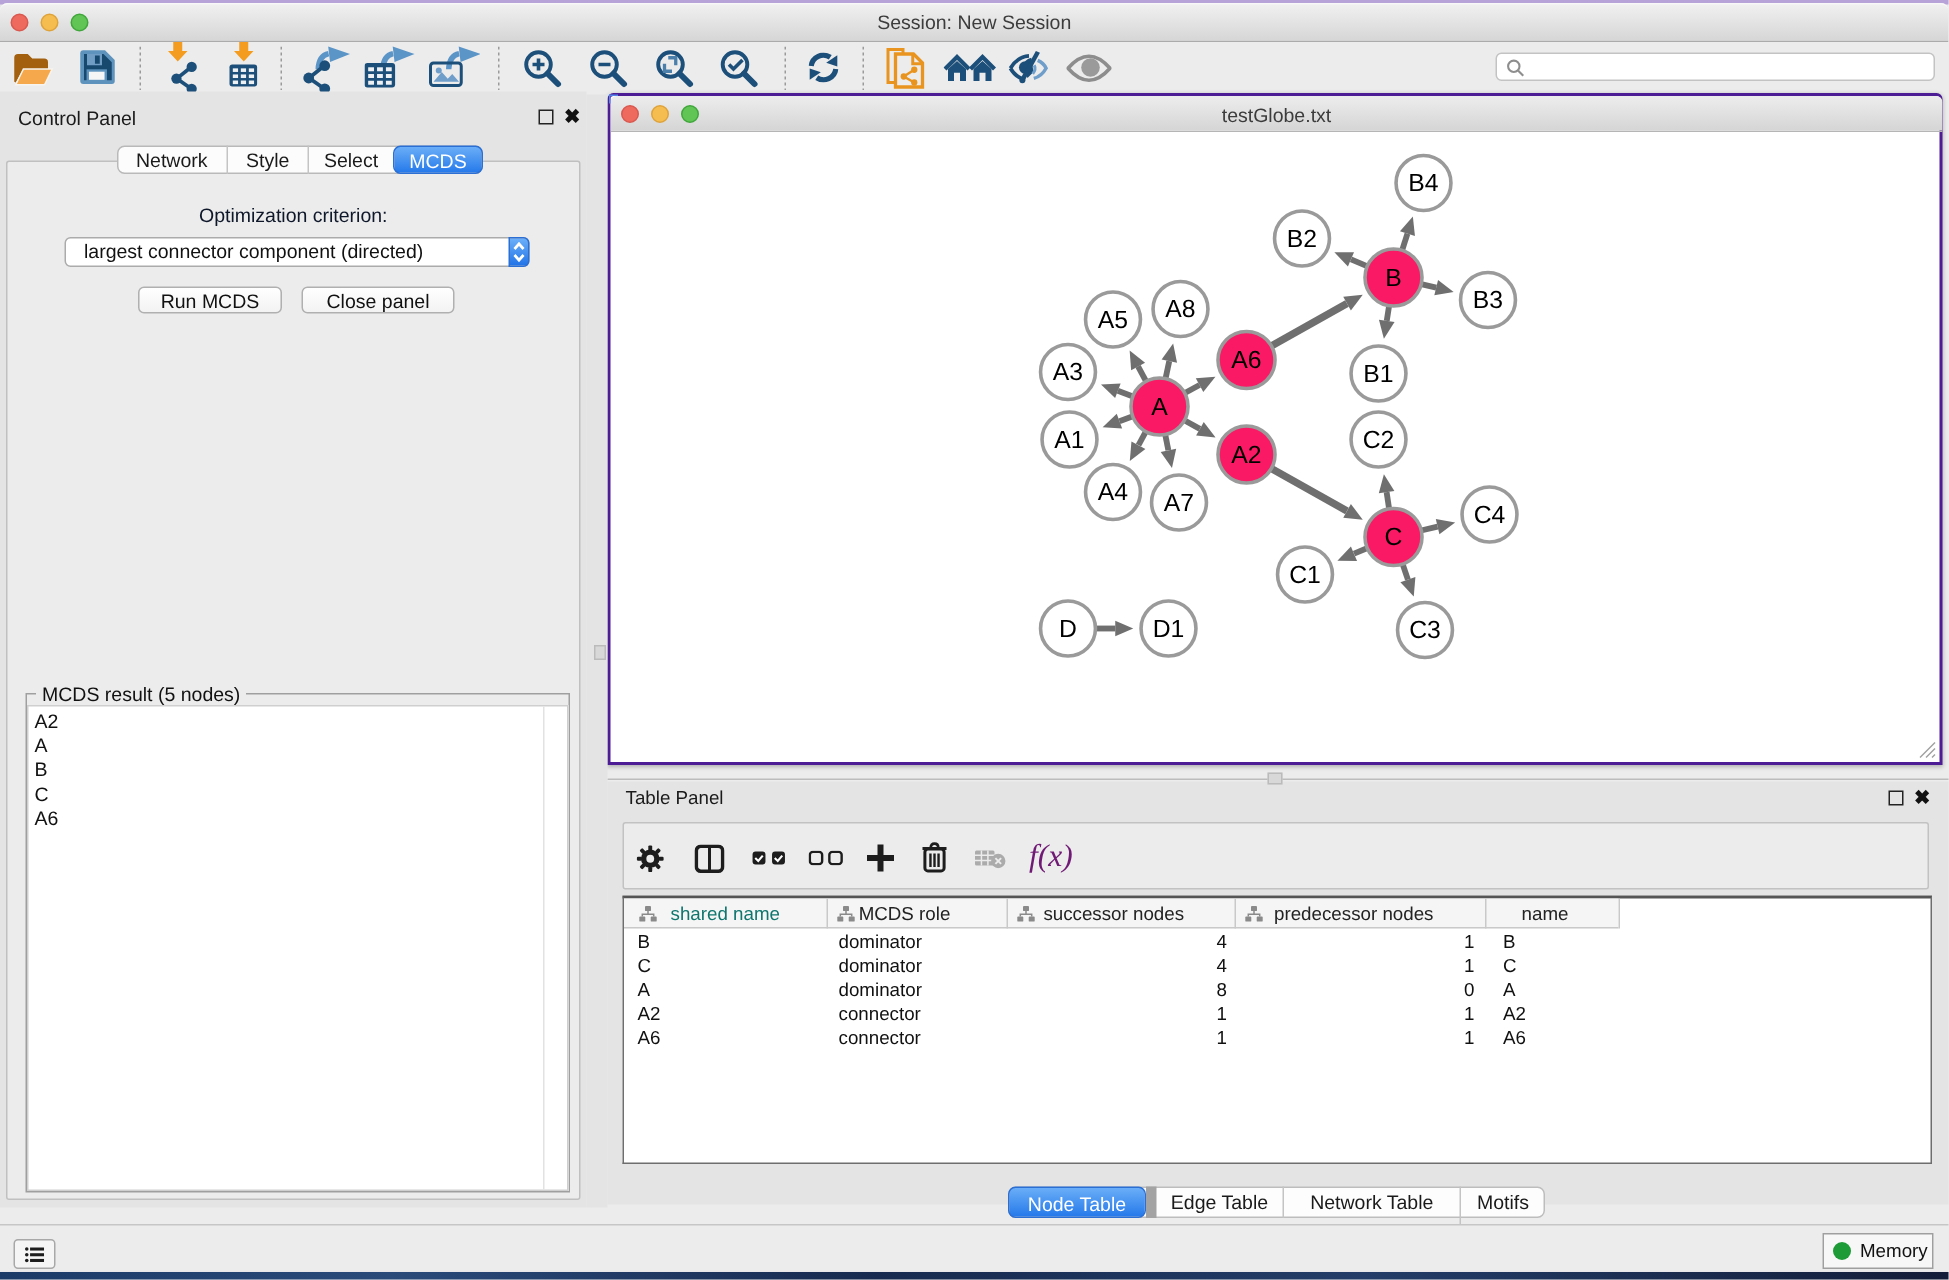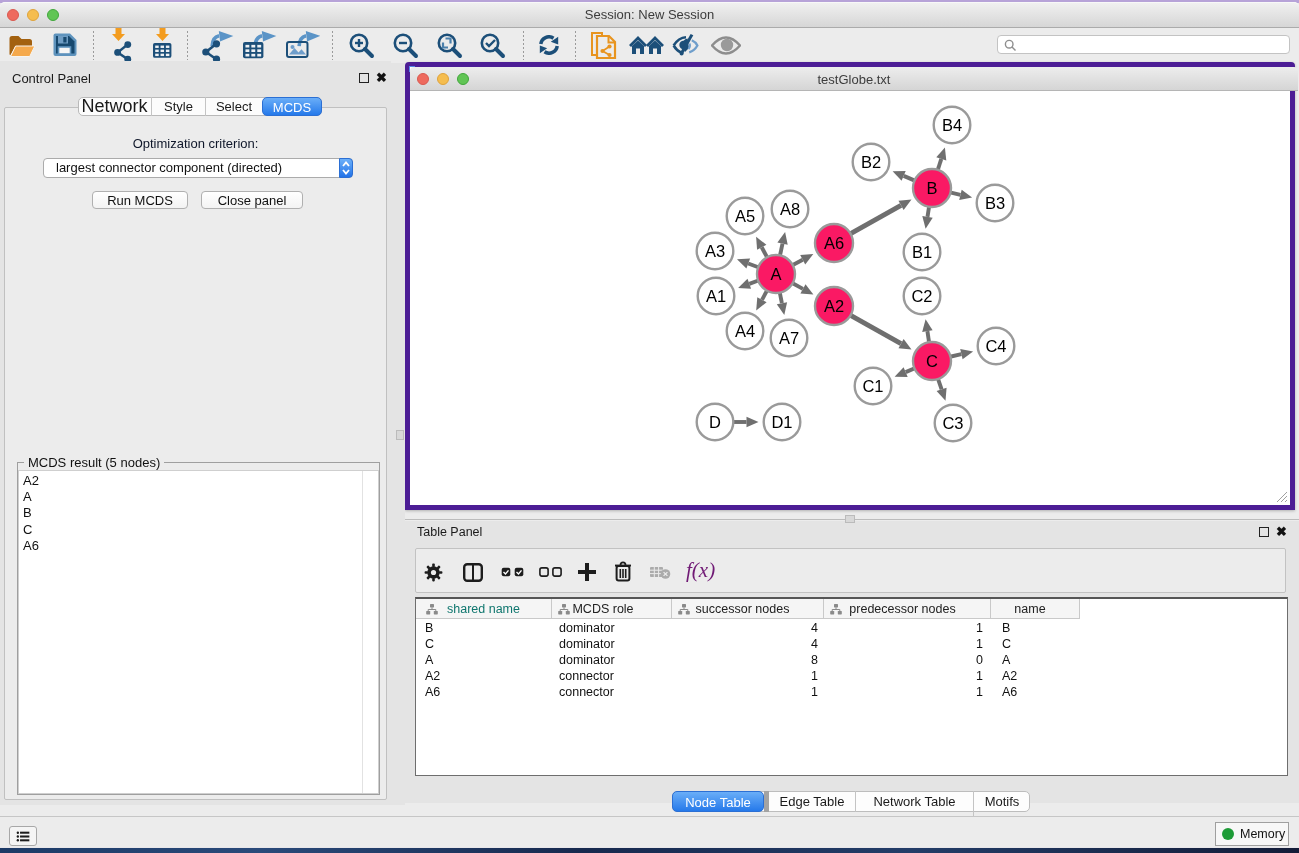--- a/index.html
+++ b/index.html
@@ -167,41 +167,41 @@
 <svg style="position:absolute;left:1004px;top:37px" width="13" height="13" viewBox="0 0 13 13">
         <circle cx="5.2" cy="5.2" r="3.8" fill="none" stroke="#8e8e8e" stroke-width="1.4"></circle>
         <line x1="8" y1="8" x2="11.5" y2="11.5" stroke="#8e8e8e" stroke-width="1.4"></line>
       </svg>
 <div class="abs" style="left:0;top:59px;width:391px;height:744px;background:#e4e4e4">
 <div class="abs" style="left:12px;top:10px;font-size:13px;color:#1a1a1a">Control Panel</div>
 <div class="abs" style="left:359px;top:12px;width:10px;height:10px;border:1.5px solid #222"></div>
 <div class="abs" style="left:376px;top:9px;font-size:13px;font-weight:bold;color:#111">✖</div>
 <div class="abs" style="left:4px;top:46px;width:383px;height:693px;background:#ececec;border:1px solid #c0c0c0;border-radius:2px"></div>
 <div class="abs" style="left:78px;top:36px;width:244px;height:19px;background:#fcfcfc;border:1px solid #b9b9b9;border-radius:5px;"></div>
-<div class="abs" style="left:78px;top:36px;width:73px;height:19px;font-size:18px;text-align:center;line-height:19px;color:#1a1a1a;">Network</div>
+<div class="abs" style="left:78px;top:36px;width:73px;height:19px;font-size:13px;text-align:center;line-height:19px;color:#1a1a1a;">Network</div>
 <div class="abs" style="left:151px;top:36px;width:54px;height:19px;font-size:13px;text-align:center;line-height:19px;color:#1a1a1a;border-left:1px solid #c4c4c4;">Style</div>
 <div class="abs" style="left:205px;top:36px;width:57px;height:19px;font-size:13px;text-align:center;line-height:19px;color:#1a1a1a;border-left:1px solid #c4c4c4;">Select</div>
 <div class="abs" style="left:262px;top:36px;width:60px;height:19px;font-size:13px;text-align:center;line-height:19px;background:linear-gradient(#6aaef8,#2579ea);color:#fff;border-radius:5px;border:1px solid #2b6fd4;">MCDS</div>
 <div class="abs" style="left:0;top:75px;width:391px;text-align:center;font-size:13px;color:#0f172a">Optimization criterion:</div>
 <div class="abs" style="left:43px;top:97px;width:310px;height:20px;background:#fff;border:1px solid #ababab;border-radius:4px;font-size:13px;line-height:18px;padding-left:12px;color:#111">largest connector component (directed)</div>
 <div class="abs" style="left:339px;top:97px;width:14px;height:20px;background:linear-gradient(#6cb0f9,#2273e8);border-radius:0 4px 4px 0;border:1px solid #2b6fd4"></div>
 <svg class="abs" style="left:341px;top:100px" width="10" height="14" viewBox="0 0 10 14">
           <path d="M2 5 L5 1.5 L8 5" fill="none" stroke="#fff" stroke-width="1.8"></path>
           <path d="M2 9 L5 12.5 L8 9" fill="none" stroke="#fff" stroke-width="1.8"></path>
         </svg>
 <div class="abs" style="left:92px;top:130px;width:96px;height:18px;background:linear-gradient(#ffffff,#f3f3f3);border:1px solid #b0b0b0;border-radius:4px;font-size:13px;text-align:center;line-height:17px;color:#111">Run MCDS</div>
 <div class="abs" style="left:201px;top:130px;width:102px;height:18px;background:linear-gradient(#ffffff,#f3f3f3);border:1px solid #b0b0b0;border-radius:4px;font-size:13px;text-align:center;line-height:17px;color:#111">Close panel</div>
 <div class="abs" style="left:17px;top:401px;width:363px;height:333px;border:1px solid #9f9f9f;"></div>
 <div class="abs" style="left:24px;top:394px;background:#ececec;padding:0 4px;font-size:13px;color:#111">MCDS result (5 nodes)</div>
 <div class="abs" style="left:18px;top:409px;width:361px;height:324px;background:#fff;border:1px solid #cfcfcf;">
           <div style="position:absolute;right:15px;top:0;bottom:0;width:1px;background:#e2e2e2"></div>
           <div style="padding:2px 0 0 4px;font-size:13px;line-height:16.2px;color:#111">A2<br>A<br>B<br>C<br>A6</div>
         </div>
 </div>
-<div class="abs" style="left:405px;top:60px;width:890px;height:448px;background:#fff;border:5px solid #4c1d95;border-radius:4px 4px 0 0;box-shadow:0 1px 3px rgba(0,0,0,0.25)">
+<div class="abs" style="left:405px;top:60px;width:890px;height:448px;background:#fff;border:2px solid #4c1d95;border-radius:4px 4px 0 0;box-shadow:0 1px 3px rgba(0,0,0,0.25)">
 <div class="abs" style="left:0;top:0;width:888px;height:24px;background:linear-gradient(#ededed,#d5d5d5);border-bottom:1px solid #b5b5b5;border-radius:4px 4px 0 0"></div>
 <div style="position:absolute;left:7px;top:6px;width:12px;height:12px;border-radius:50%;background:#ee6a5e;border:1px solid #d95950;box-sizing:border-box"></div>
         <div style="position:absolute;left:27px;top:6px;width:12px;height:12px;border-radius:50%;background:#f5bd4f;border:1px solid #dfa33c;box-sizing:border-box"></div>
         <div style="position:absolute;left:47px;top:6px;width:12px;height:12px;border-radius:50%;background:#61c555;border:1px solid #41a73c;box-sizing:border-box"></div>
 <div class="abs" style="left:0;top:5px;width:888px;text-align:center;font-size:13px;color:#3c3c3c">testGlobe.txt</div>
 <div class="abs" style="left:0;top:25px;width:888px;height:421px;overflow:hidden">
           <svg width="890" height="422" viewBox="0 0 890 422" style="position:absolute;left:0;top:0">
 <line x1="357.8" y1="166.6" x2="351.7" y2="155.3" stroke="#6f6f6f" stroke-width="3.9"></line>
 <path d="M346.1,144.7 L356.4,152.8 L347.1,157.8 Z" fill="#6f6f6f"></path>
 <line x1="369.7" y1="164.9" x2="372.5" y2="151.7" stroke="#6f6f6f" stroke-width="3.9"></line>
@@ -427,21 +427,21 @@
 <div style="position:absolute;left:407px;top:70px;width:160px;text-align:right;font-size:12.5px;color:#111">1</div>
 <div style="position:absolute;left:586px;top:70px;font-size:12.5px;color:#111">A2</div>
 <div style="position:absolute;left:9px;top:86px;font-size:12.5px;color:#111">A6</div>
 <div style="position:absolute;left:143px;top:86px;font-size:12.5px;color:#111">connector</div>
 <div style="position:absolute;left:255px;top:86px;width:147px;text-align:right;font-size:12.5px;color:#111">1</div>
 <div style="position:absolute;left:407px;top:86px;width:160px;text-align:right;font-size:12.5px;color:#111">1</div>
 <div style="position:absolute;left:586px;top:86px;font-size:12.5px;color:#111">A6</div>
 </div>
 <div class="abs" style="left:672px;top:789px;width:358px;height:21px;background:#fdfdfd;border:1px solid #bdbdbd;border-radius:5px"></div>
 <div class="abs" style="left:672px;top:789px;width:92px;height:21px;font-size:13px;text-align:center;line-height:21px;background:linear-gradient(#6aaef8,#2579ea);color:#fff;border-radius:5px;border:1px solid #2b6fd4;">Node Table</div>
-<div class="abs" style="left:764px;top:789px;width:91px;height:21px;font-size:13px;text-align:center;line-height:21px;color:#1a1a1a;border-left:5px solid #a3a3a3;">Edge Table</div>
+<div class="abs" style="left:764px;top:789px;width:91px;height:21px;font-size:13px;text-align:center;line-height:21px;color:#1a1a1a;border-left:7px solid #a3a3a3;">Edge Table</div>
 <div class="abs" style="left:855px;top:789px;width:118px;height:21px;font-size:13px;text-align:center;line-height:21px;color:#1a1a1a;border-left:1px solid #c4c4c4;">Network Table</div>
 <div class="abs" style="left:973px;top:789px;width:57px;height:39px;font-size:13px;text-align:center;line-height:21px;color:#1a1a1a;border-left:1px solid #c4c4c4;">Motifs</div>
 <div class="abs" style="left:405px;top:517px;width:894px;height:1px;background:#bcbcbc"></div>
 <div class="abs" style="left:391px;top:61px;width:14px;height:742px;background:#e4e4e4"></div>
 <div class="abs" style="left:845px;top:513px;width:10px;height:8px;background:#d8d8d8;border:1px solid #bbb"></div>
 <div class="abs" style="left:396px;top:428px;width:8px;height:10px;background:#d8d8d8;border:1px solid #bbb"></div>
 <div class="abs" style="left:0;top:814px;width:1299px;height:31px;background:#ececec;border-top:1px solid #c6c6c6"></div>
 <div class="abs" style="left:9px;top:824px;width:28px;height:20px;background:#f5f5f5;border:1px solid #a8a8a8;border-radius:3px"></div>
 <svg class="abs" style="left:16px;top:829px" width="14" height="11" viewBox="0 0 15 13">
         <g fill="#1d1d1d">

